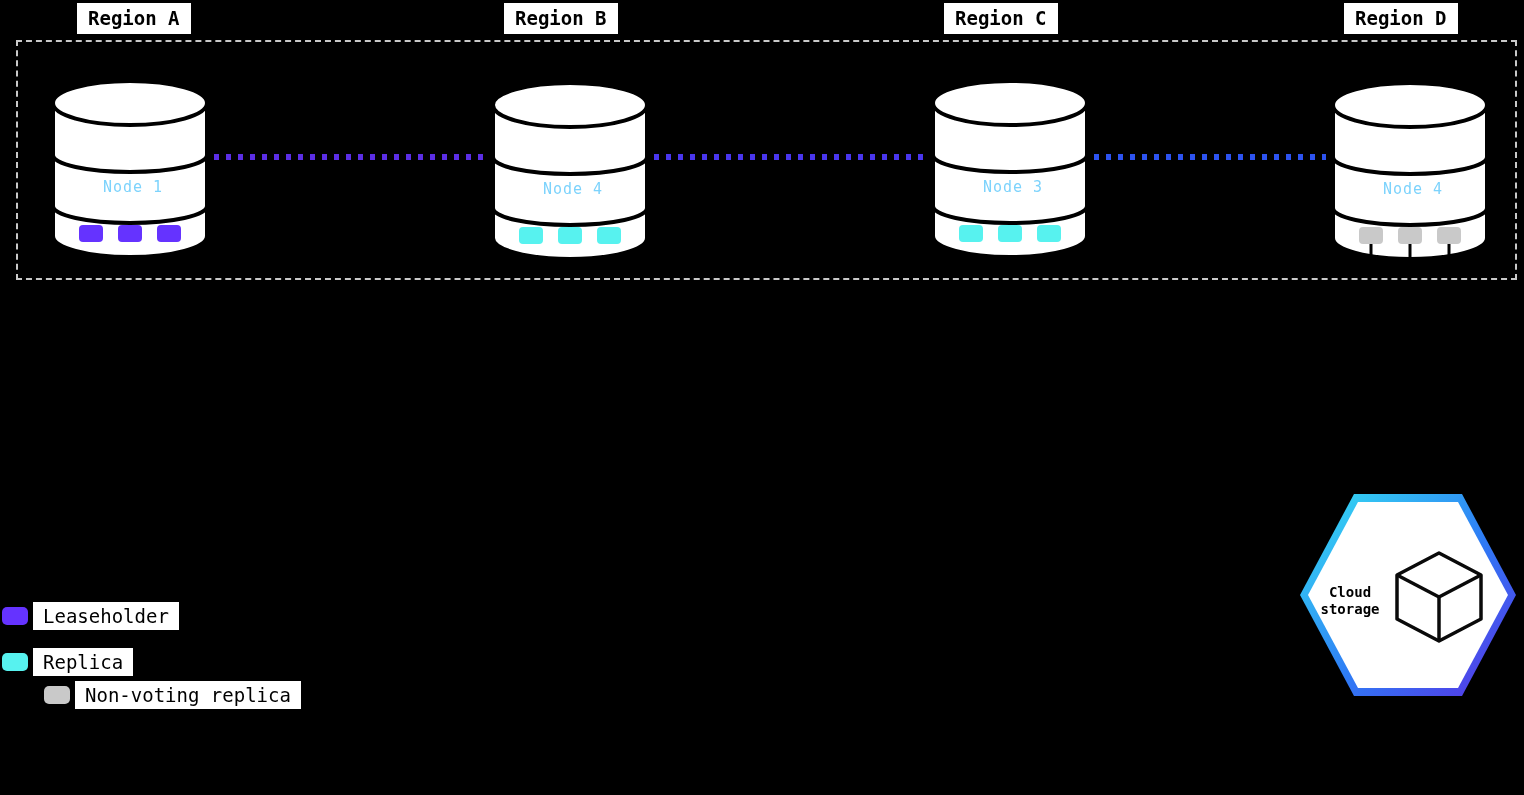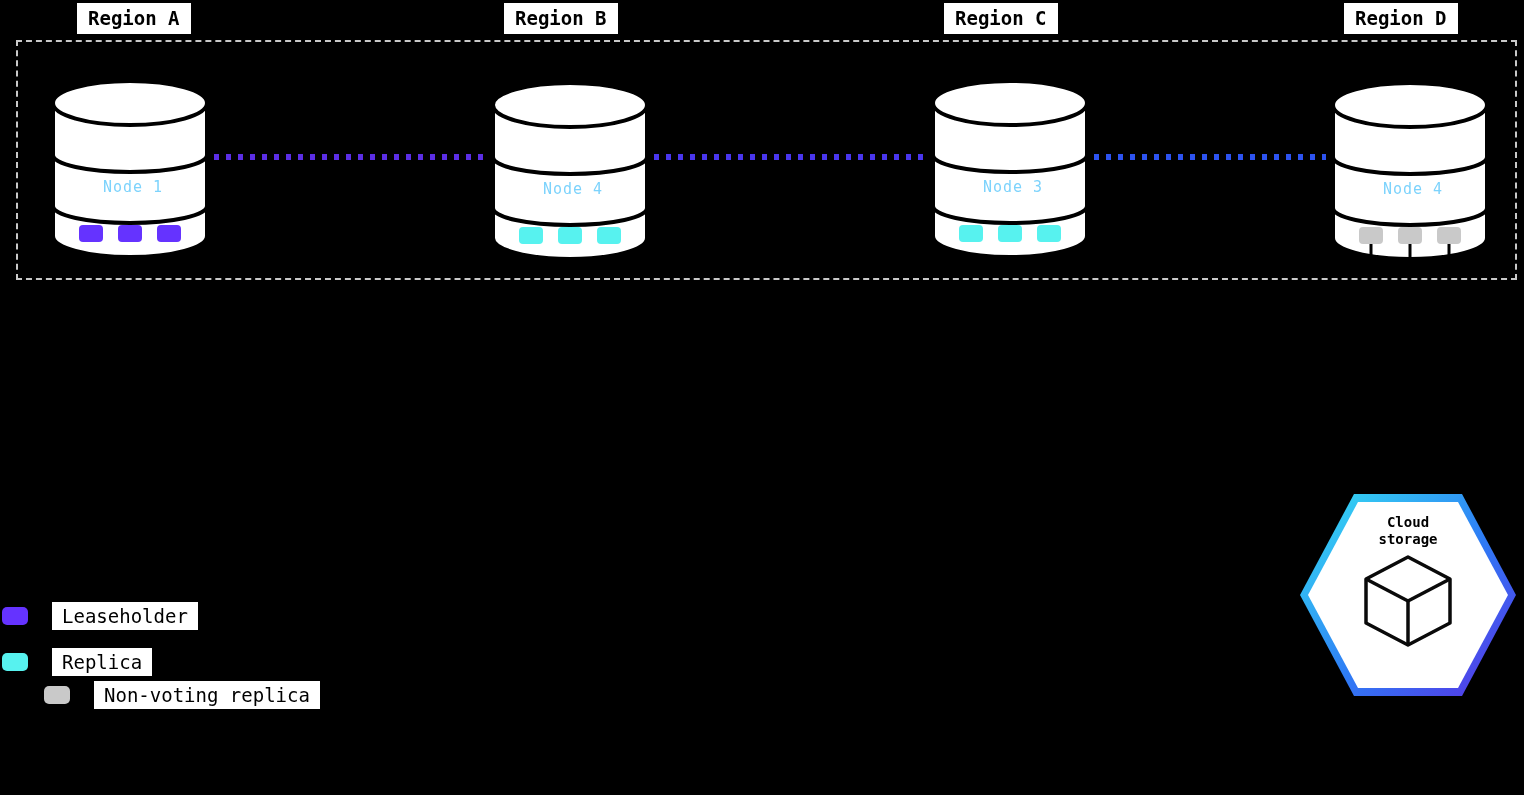--- a/index.html
+++ b/index.html
@@ -17,31 +17,31 @@
   
   .node{position:absolute;width:160px;height:190px;}
   .node svg{position:absolute;left:0;top:0;}
   .node-label{position:absolute;left:6px;right:0;top:102px;text-align:center;
               font-size:15px;color:#7dd3fc;letter-spacing:1px;}
 
   
   .connector{position:absolute;top:146px;height:8px;}
 
   
-  .legend-item{position:absolute;display:flex;align-items:center;gap:24px;}
+  .legend-item{position:absolute;display:flex;align-items:center;gap:5px;}
   .legend-swatch{width:26px;height:18px;border-radius:5px;flex:0 0 auto;}
   .legend-chip{background:#fff;color:#000;font-size:19px;line-height:22px;
                padding:3px 10px;white-space:nowrap;}
 
   
   .hex{clip-path:polygon(25% 0,75% 0,100% 50%,75% 100%,25% 100%,0 50%);}
   .hex-outer{position:absolute;left:1300px;top:494px;width:216px;height:202px;
              background:linear-gradient(135deg,#35e3f2,#2e7bf5 55%,#5b2ee5);}
   .hex-inner{position:absolute;inset:8px;background:#fff;display:flex;
-             flex-direction:column;align-items:center;}
+             flex-direction:row;align-items:center;}
   .cloud-label{margin-top:12px;width:84px;text-align:center;font-weight:bold;
                font-size:14px;line-height:17px;color:#000;}
   .cube{margin-top:4px;}
 </style>
 </head>
 <body>
 
 <div id="canvas">
 
   <div class="region-chip" style="left:77px;">Region A</div>

